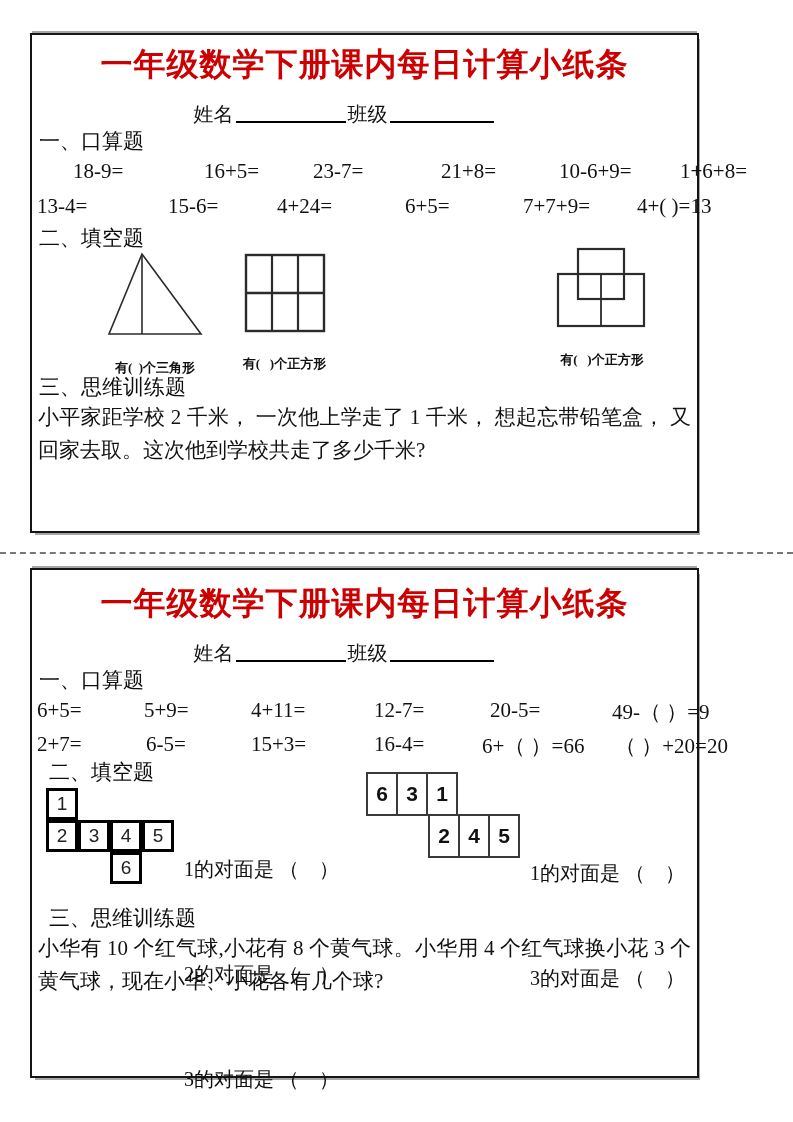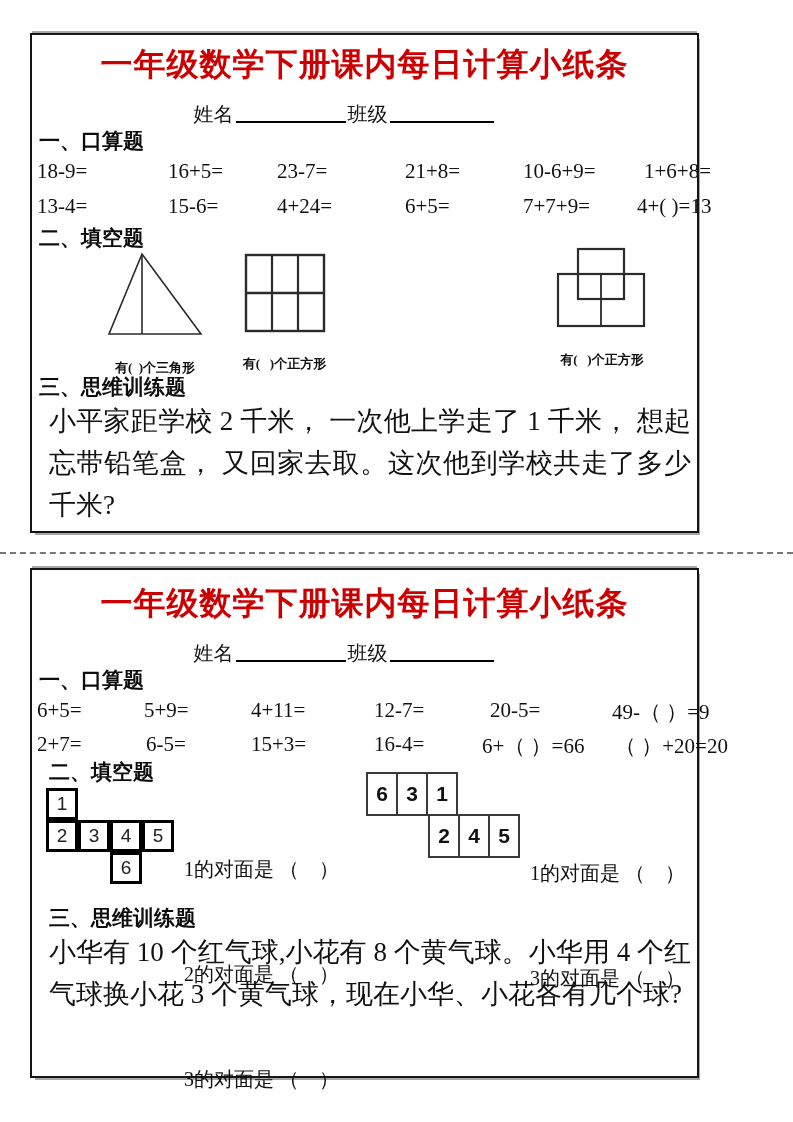--- a/index.html
+++ b/index.html
@@ -21,31 +21,31 @@
     color:var(--title-color,#cc0000);
   }
   .nameline { position:absolute; left:0; right:40px; text-align:center; font-size:20px; }
   .blank {
     display:inline-block; width:110px; height:20px; margin:0 2px -2px 2px;
     border-bottom:2px solid #000;
   }
   .blank.short { width:104px; }
   .sec {
     position:absolute; font-family:"Liberation Sans","DejaVu Sans",sans-serif;
-    font-weight:bold; font-size:21px; color:#0d0d0d;
+    font-weight:normal; font-size:21px; color:#0d0d0d;
   }
   .eqrow { position:absolute; left:0; right:0; height:28px; }
   .eq { position:absolute; font-size:21px; white-space:nowrap; }
   .fig { position:absolute; text-align:center; }
   .fig svg { display:block; margin:0 auto; }
   .fig figcaption {
     margin-top:22px; font-family:Liberation Serif, serif;
     font-weight:bold; font-size:13px; white-space:pre;
   }
-  .para { position:absolute; font-size:27px; line-height:1.55; text-align:justify;margin-left:11px; }
+  .para { position:absolute; font-size:21px; line-height:1.55; text-align:justify; }
   
   .net1 {
     position:absolute; display:grid;
     grid-template-columns:repeat(4,32px); grid-template-rows:repeat(3,32px);
   }
   .n1cell {
     border:3.5px solid #000; background:#fff;
     display:flex; align-items:center; justify-content:center;
     font-family:"Liberation Sans","DejaVu Sans",sans-serif; font-size:19px; color:#222;
   }
@@ -73,21 +73,21 @@
 
 <div class="page">
 
   <section class="card" style="top:33px;height:500px;">
     <h1 class="title" style="top:8px;">一年级数学下册课内每日计算小纸条</h1>
     <div class="nameline" style="top:66px;">
       <span>姓名</span><span class="blank"></span><span>班级</span><span class="blank short"></span>
     </div>
 
     <h2 class="sec" style="left:7px;top:92px;">一、口算题</h2>
-    <div class="eqrow" style="top:124px;">
+    <div class="eqrow" style="top:124px;margin-left:36px;">
       <span class="eq" style="left:5px">18-9=</span>
       <span class="eq" style="left:136px">16+5=</span>
       <span class="eq" style="left:245px">23-7=</span>
       <span class="eq" style="left:373px">21+8=</span>
       <span class="eq" style="left:491px">10-6+9=</span>
       <span class="eq" style="left:612px">1+6+8=</span>
     </div>
     <div class="eqrow" style="top:159px;text-align:right;">
       <span class="eq" style="left:5px">13-4=</span>
       <span class="eq" style="left:136px">15-6=</span>

